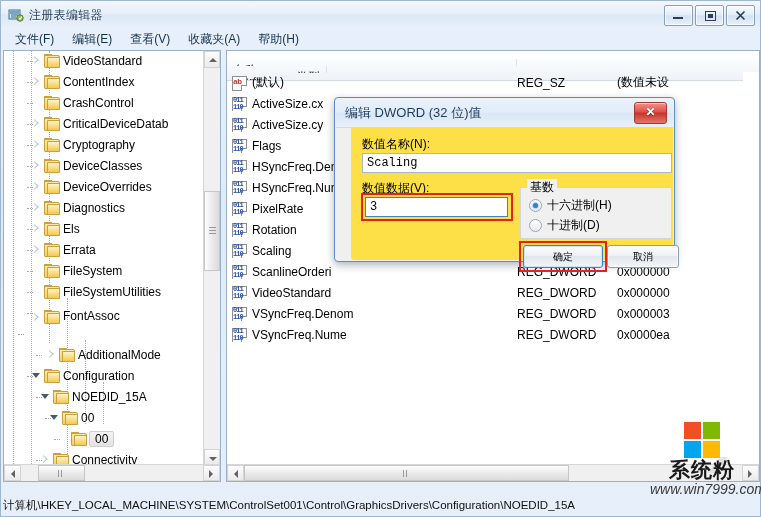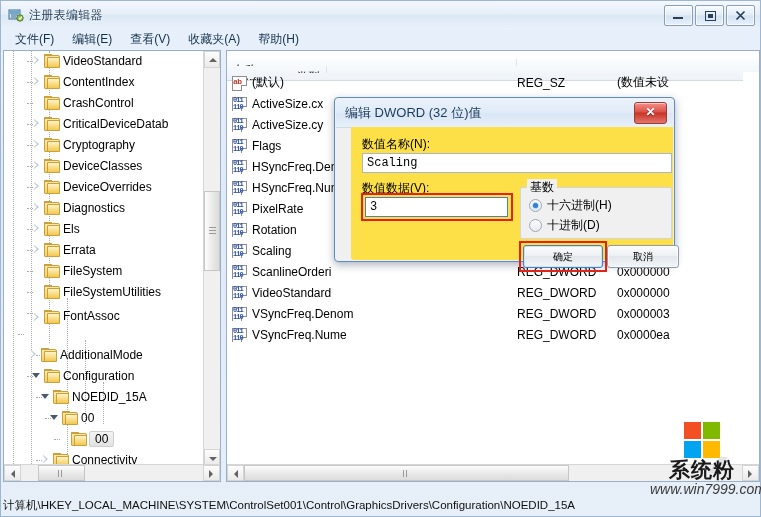--- a/index.html
+++ b/index.html
@@ -453,21 +453,21 @@
           <span class="twist closed"></span>
           <span class="folder">
             <span class="tab"></span>
             <span class="back"></span>
             <span class="front"></span>
           </span>
           <span class="lbl">FontAssoc</span>
         </div>
         <div class="dotstub" style="left: 23px; top: 262px; width: 6px;"></div>
         <div class="dotstub" style="left: 14px; top: 283px; width: 6px;"></div>
-        <div class="tnode" style="top: 293px; left: 24px; text-align: right;">
+        <div class="tnode" style="top: 293px; left: 42px; text-align: right;">
           <span class="twist closed"></span>
           <span class="folder">
             <span class="tab"></span>
             <span class="back"></span>
             <span class="front"></span>
           </span>
           <span class="lbl">AdditionalMode</span>
         </div>
         <div class="dotstub" style="left: 32px; top: 304px; width: 6px;"></div>
         <div class="tnode" style="top: 314px; left: 27px;">

